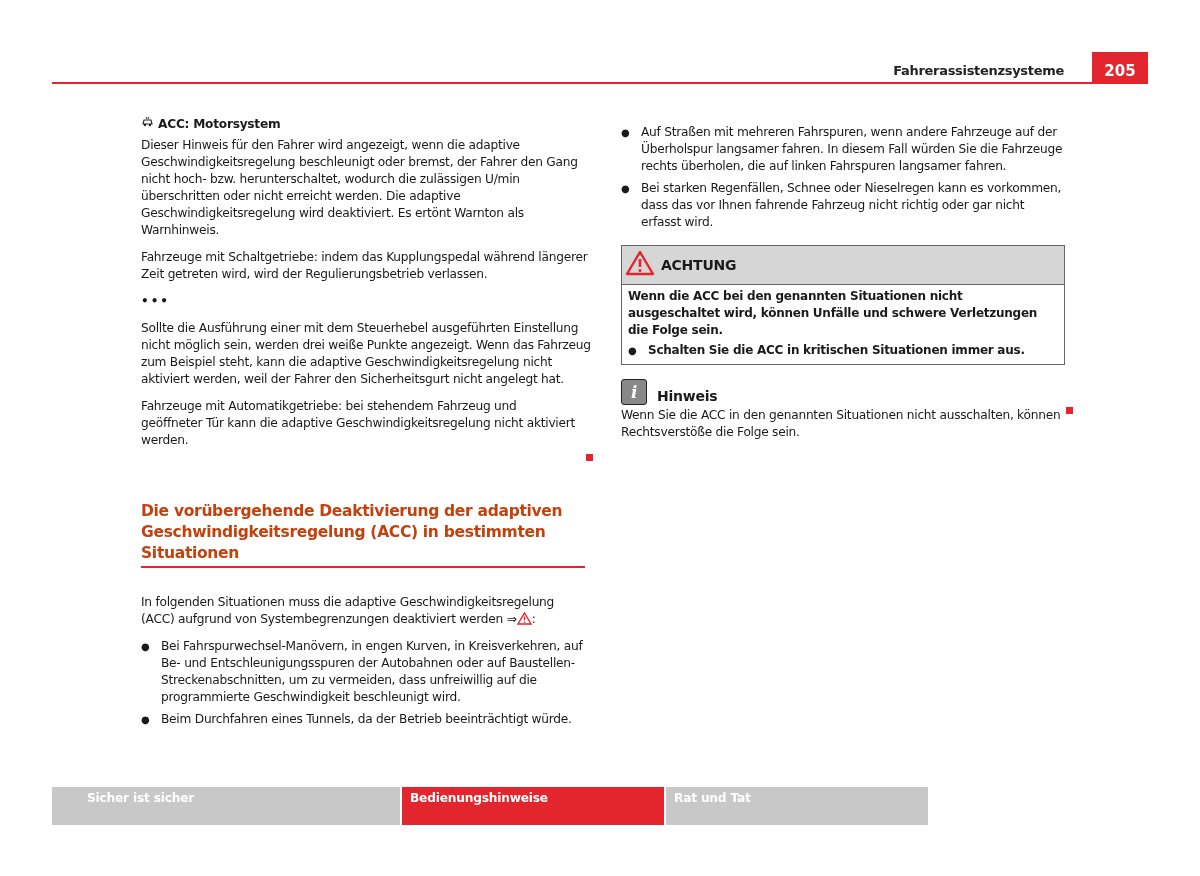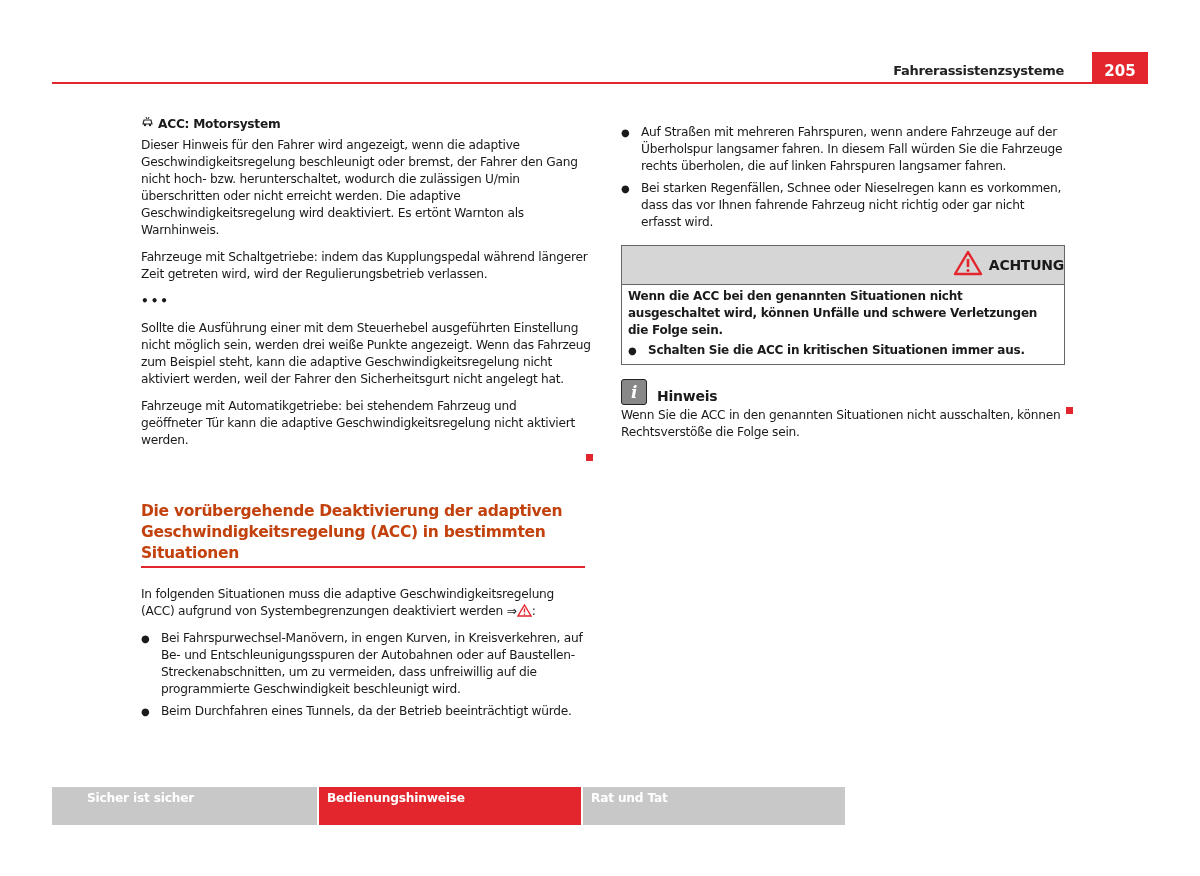--- a/index.html
+++ b/index.html
@@ -19,31 +19,31 @@
     .para { margin-bottom: 10px !important; }
     .dots { font-weight: bold; letter-spacing: 2px; font-size: 12px; margin: 2px 0 10px 0 !important; }
     .end-mark { display: inline-block; width: 7px; height: 7px; background: #e3262d; }
     .end-abs { position: absolute; }
 
     .section-title { color: #c2410c; font-weight: bold; font-size: 15.5px; line-height: 21px; letter-spacing: -0.3px; margin: 52px 0 0 0; padding-bottom: 2px; width: 444px; border-bottom: 2px solid #e3262d; }
     .bullet { display: flex; margin-bottom: 5px; }
     .bullet .b { width: 20px; flex: none; font-size: 10px; line-height: 17px; }
 
     .warn-box { border: 1px solid #666; margin-top: 14px; width: 442px; }
-    .warn-head { background: #d6d6d6; border-bottom: 1px solid #666; height: 38px; display: flex; align-items: center; padding-left: 14px; gap: 6px; font-weight: bold; font-size: 14px; color: #1a1a1a; justify-content: flex-end; }
+    .warn-head { background: #d6d6d6; border-bottom: 1px solid #666; height: 38px; display: flex; align-items: center; padding-left: 3px; gap: 6px; font-weight: bold; font-size: 14px; color: #1a1a1a; }
     .warn-body { padding: 3px 6px 3px 6px; font-weight: bold; font-size: 12px; line-height: 17px; }
     .warn-body .bullet { margin-bottom: 2px; }
 
     .note-head { display: flex; align-items: flex-end; gap: 10px; margin-top: 14px; font-weight: bold; font-size: 14px; }
     .note-icon { width: 24px; height: 24px; border: 1.5px solid #222; border-radius: 3px; background: #888; display: flex; align-items: center; justify-content: center; color: #fff; font-family: "DejaVu Serif", serif; font-weight: bold; font-style: italic; font-size: 17px; }
 
     .footer { position: absolute; left: 52px; top: 787px; width: 1096px; height: 38px; display: flex; gap: 2px; }
     .tab { flex: none; height: 38px; background: #c8c8c8; color: #fff; font-weight: bold; font-size: 12.2px; padding: 4px 0 0 35px; box-sizing: border-box; letter-spacing: -0.2px; }
     .tab.active { background: #e3262d; padding-left: 8px; }
-    .tab.t1 { width: 265px; }
+    .tab.t1 { width: 348px; }
     .tab.t2 { width: 262px; }
     .tab.t3 { width: 262px; padding-left: 8px; }
     .tab.t4 { width: 280px; padding-left: 8px; }
   </style>
 </head>
 <body>
 
 <div class="top-rule"></div>
 <div class="header-title">Fahrerassistenzsysteme</div>
 <div class="page-num">205</div>
@@ -64,21 +64,21 @@
 
   <p class="para">Fahrzeuge mit Schaltgetriebe: indem das Kupplungspedal während längerer Zeit getreten wird, wird der Regulierungsbetrieb verlassen.</p>
 
   <p class="dots">•••</p>
   <p class="para">Sollte die Ausführung einer mit dem Steuerhebel ausgeführten Einstellung nicht möglich sein, werden drei weiße Punkte angezeigt. Wenn das Fahrzeug zum Beispiel steht, kann die adaptive Geschwindigkeitsregelung nicht aktiviert werden, weil der Fahrer den Sicherheitsgurt nicht angelegt hat.</p>
 
   <p style="width:440px;"><span>Fahrzeuge mit Automatikgetriebe: bei stehendem Fahrzeug und geöffneter Tür kann die adaptive Geschwindigkeitsregelung nicht aktiviert werden.</span></p>
 
   <h2 class="section-title">Die vorübergehende Deaktivierung der adaptiven Geschwindigkeitsregelung (ACC) in bestimmten Situationen</h2>
 
-  <p style="margin-top:18px; margin-bottom:10px;"><span>In folgenden Situationen muss die adaptive Geschwindigkeitsregelung (ACC) aufgrund von Systembegrenzungen deaktiviert werden ⇒</span><span><svg width="15" height="13" viewBox="0 0 15 13" style="vertical-align:-2px">
+  <p style="margin-top:26px; margin-bottom:10px;"><span>In folgenden Situationen muss die adaptive Geschwindigkeitsregelung (ACC) aufgrund von Systembegrenzungen deaktiviert werden ⇒</span><span><svg width="15" height="13" viewBox="0 0 15 13" style="vertical-align:-2px">
           <path d="M7.5 1 L14 12 L1 12 Z" fill="none" stroke="#e3262d" stroke-width="1.4"></path>
           <path d="M7.5 4.5 L7.5 8.5" stroke="#e3262d" stroke-width="1.4"></path>
           <circle cx="7.5" cy="10.2" r="0.8" fill="#e3262d"></circle>
         </svg></span><span>:</span></p>
 
   <div class="bullet">
       <span class="b">●</span>
       <span>Bei Fahrspurwechsel-Manövern, in engen Kurven, in Kreisverkehren, auf Be- und Entschleunigungsspuren der Autobahnen oder auf Baustellen-Streckenabschnitten, um zu vermeiden, dass unfreiwillig auf die programmierte Geschwindigkeit beschleunigt wird.</span>
     </div>
   <div class="bullet">

